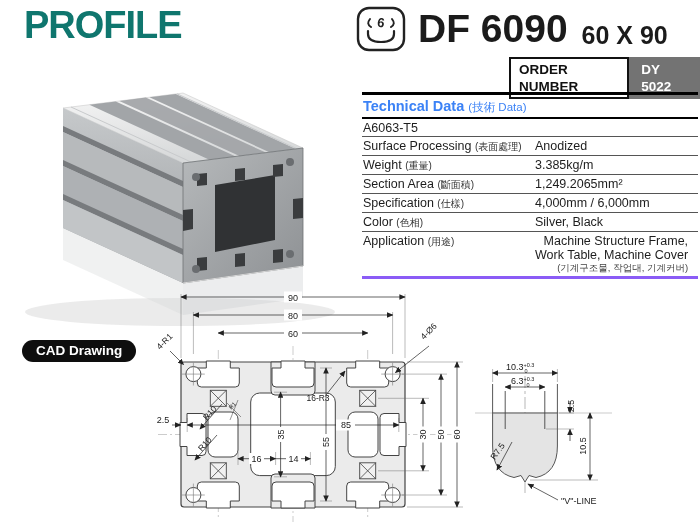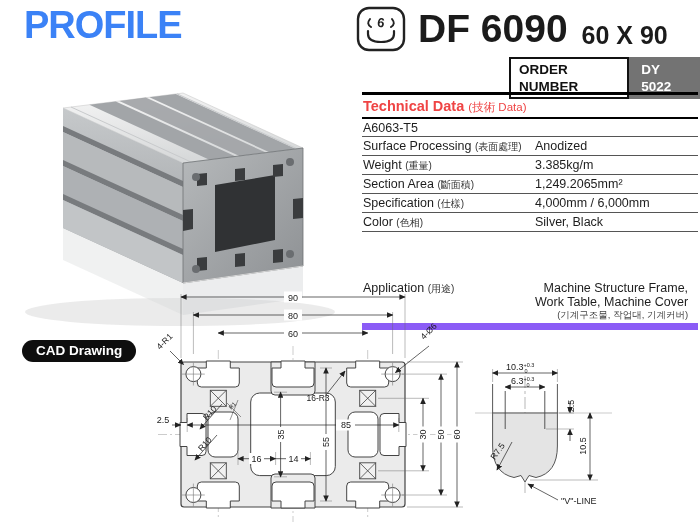--- a/index.html
+++ b/index.html
@@ -1,31 +1,31 @@
 <!DOCTYPE html>
 <html><head>
 <meta charset="utf-8">
 <style>
   html,body{margin:0;padding:0;background:#fff;}
   .page{position:relative;width:700px;height:524px;background:#fff;overflow:hidden;
         font-family:"Liberation Sans",sans-serif;color:#161616;}
   .abs{position:absolute;}
-  .page-title{left:24px;top:4px;font-size:38px;font-weight:bold;letter-spacing:-1px;color:#3b82f6;}
+  .page-title{left:24px;top:4px;font-size:38px;font-weight:bold;letter-spacing:-1px;color:#0f766e;}
   .model-row{left:356px;top:6px;display:flex;align-items:flex-start;}
   .model{font-size:39px;font-weight:bold;letter-spacing:0px;line-height:46px;margin-left:12px;color:#1b1b1b;}
   .size{font-size:25px;font-weight:bold;margin-left:14px;line-height:46px;padding-top:6px;color:#1b1b1b;}
   .order-row{left:509px;top:57px;display:flex;align-items:center;border-radius:14px;}
   .order-label{border:2px solid #111;background:#fff;color:#111;font-size:13.5px;font-weight:bold;
                padding:2px 8px;line-height:17px;}
   .order-num{background:#737373;color:#fff;font-size:13.5px;font-weight:bold;padding:4px 12px;line-height:17px;}
   .tbl{left:362px;top:92px;width:336px;border-top:3px solid #000;}
-  .tbl-title{padding:3px 0 2px 1px;border-bottom:2px solid #000;font-size:14.5px;font-weight:bold;color:#ef4444;}
+  .tbl-title{padding:3px 0 2px 1px;border-bottom:2px solid #000;font-size:14.5px;font-weight:bold;color:#3b82f6;}
   .tbl-title .note{font-size:11.5px;font-weight:normal;}
   .trow{display:flex;border-bottom:1px solid #555;padding:2px 0 1px 1px;}
-  .trow.last{border-bottom:7px solid #8b5cf6;margin-top:47px;}
+  .trow.last{border-bottom:3px solid #8b5cf6;}
   .lbl{width:172px;flex:none;font-size:12.5px;color:#1d1d1d;}
   .lbl .note{font-size:10px;color:#333;}
   .val{font-size:12.5px;color:#1d1d1d;text-align:right;}
   .val .small{font-size:9.5px;color:#444;}
   .cad-badge{left:22px;top:340px;background:#0e0e0e;color:#fff;font-size:13.5px;font-weight:bold;
              padding:3px 14px 4px;border-radius:12px;}
   svg text{font-family:"Liberation Sans",sans-serif;}
 </style>
 </head>
 <body>

